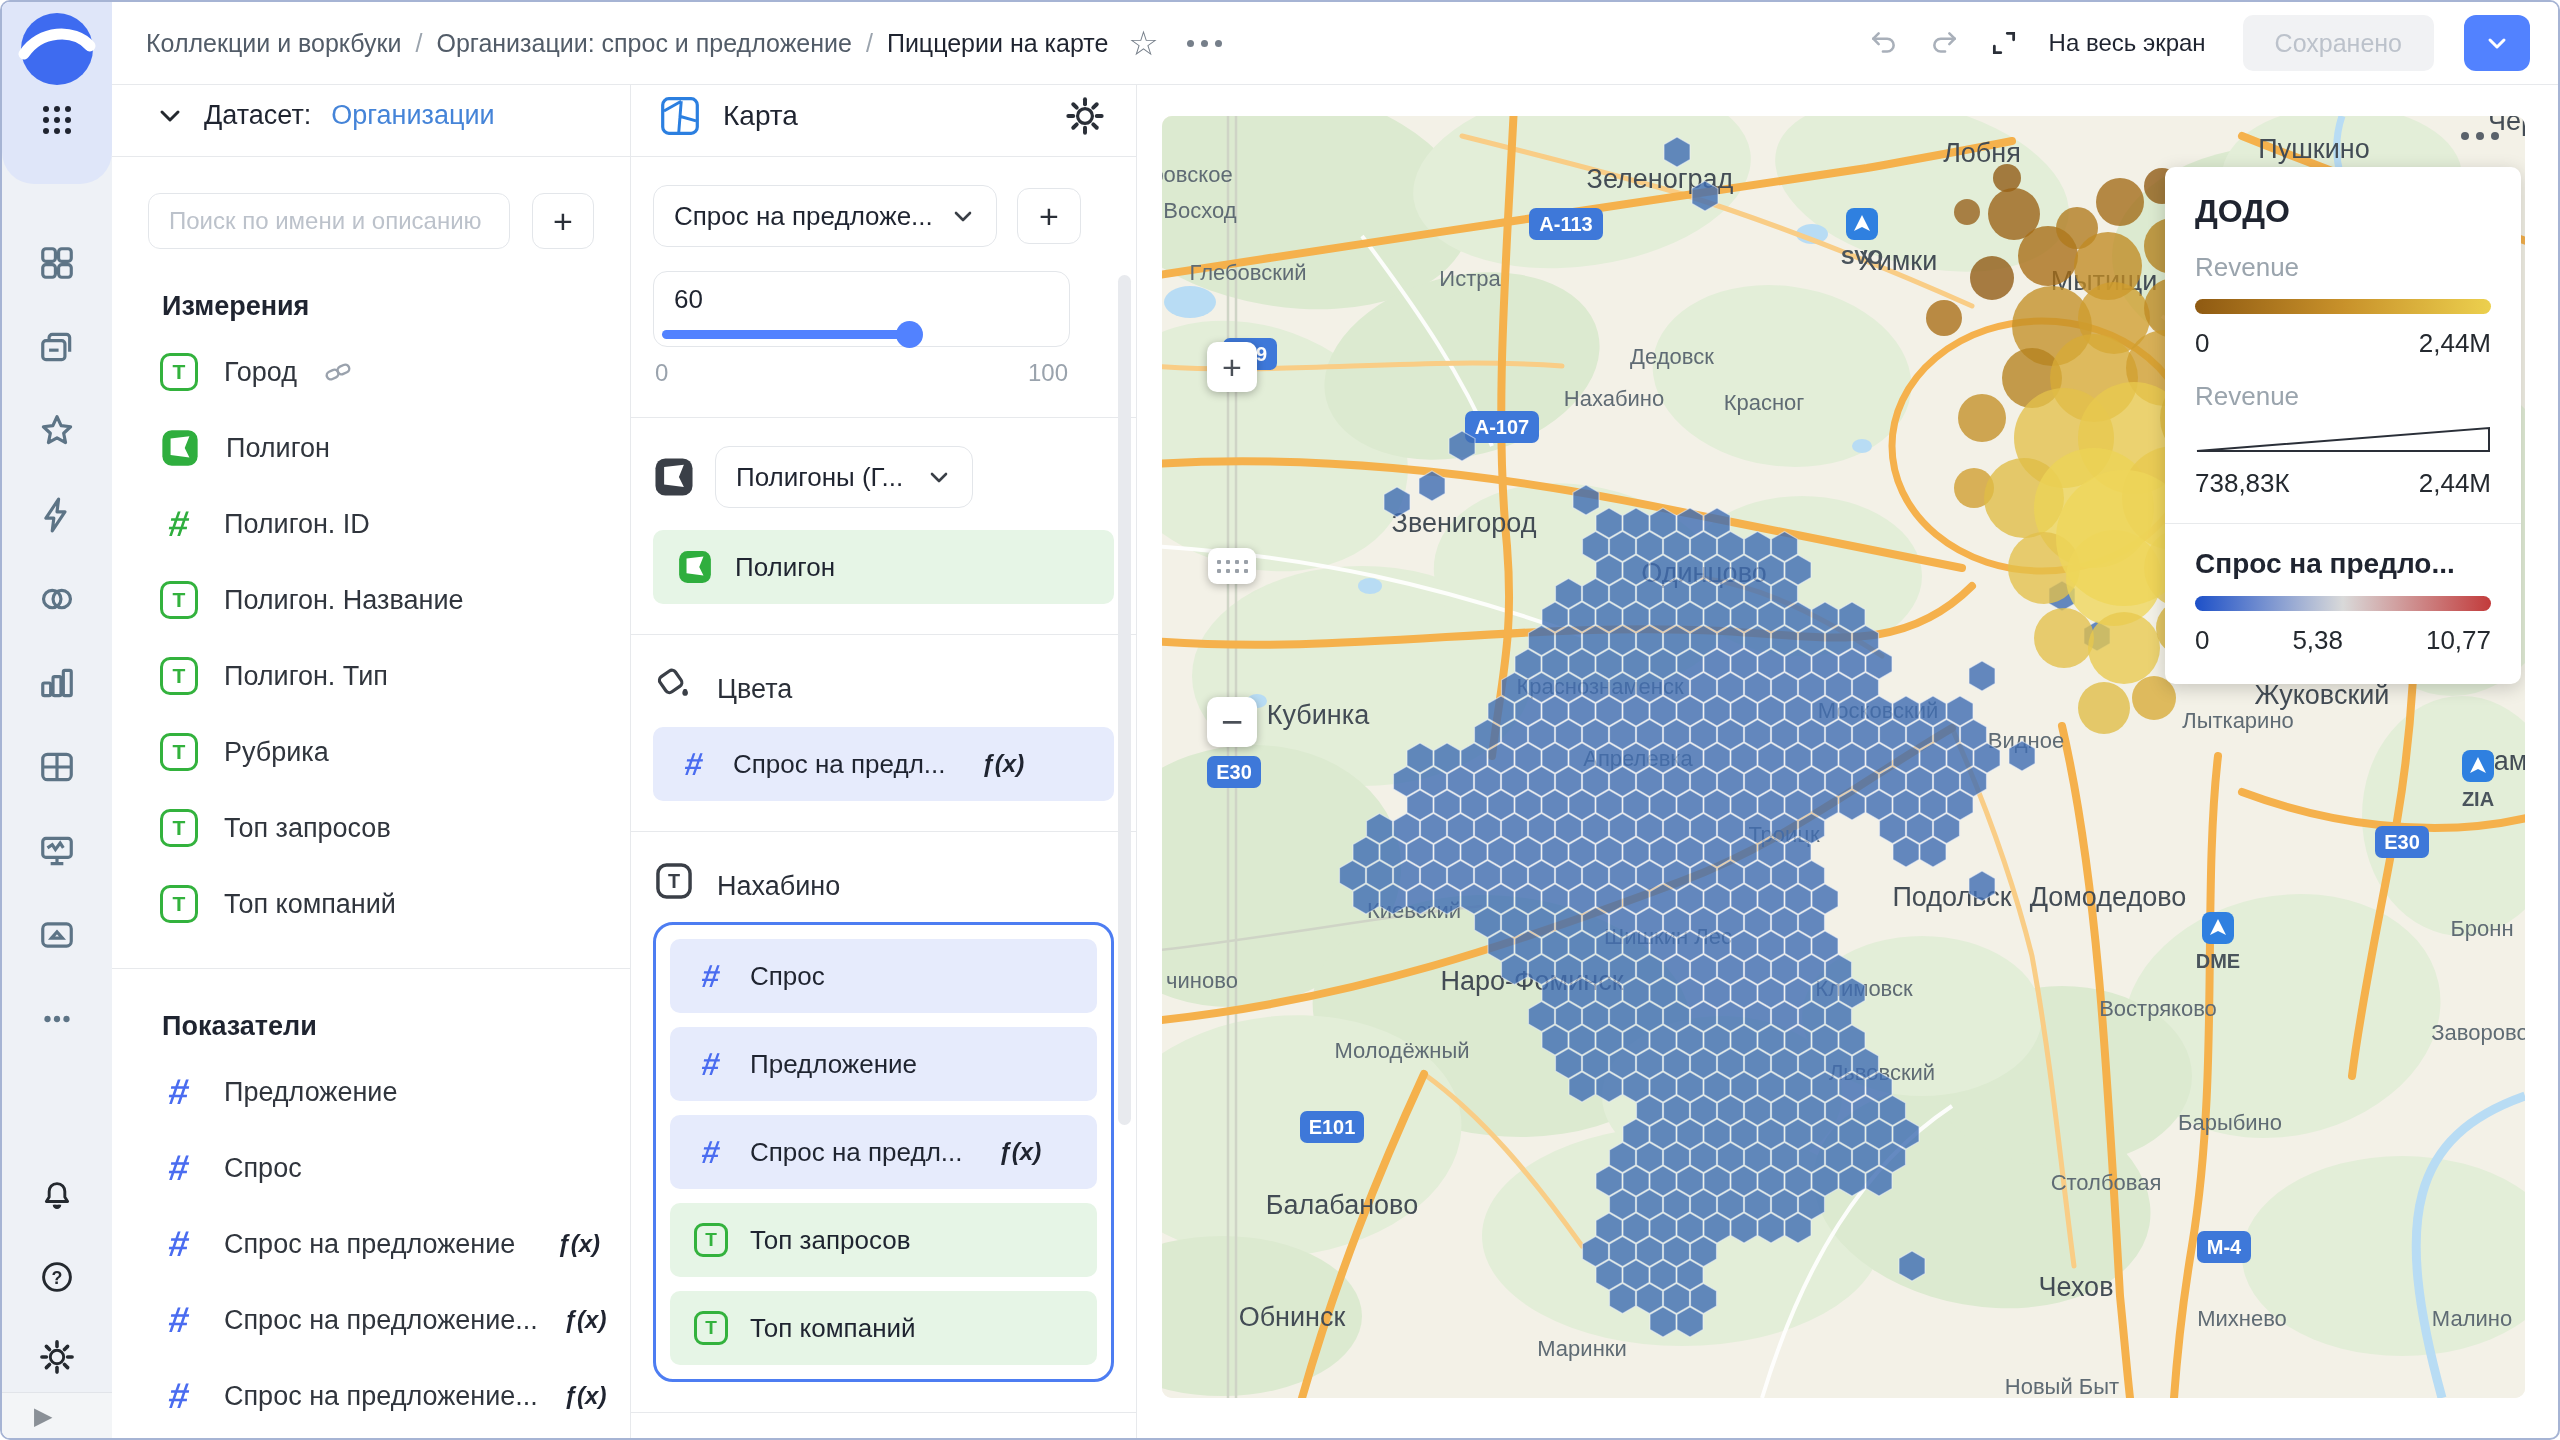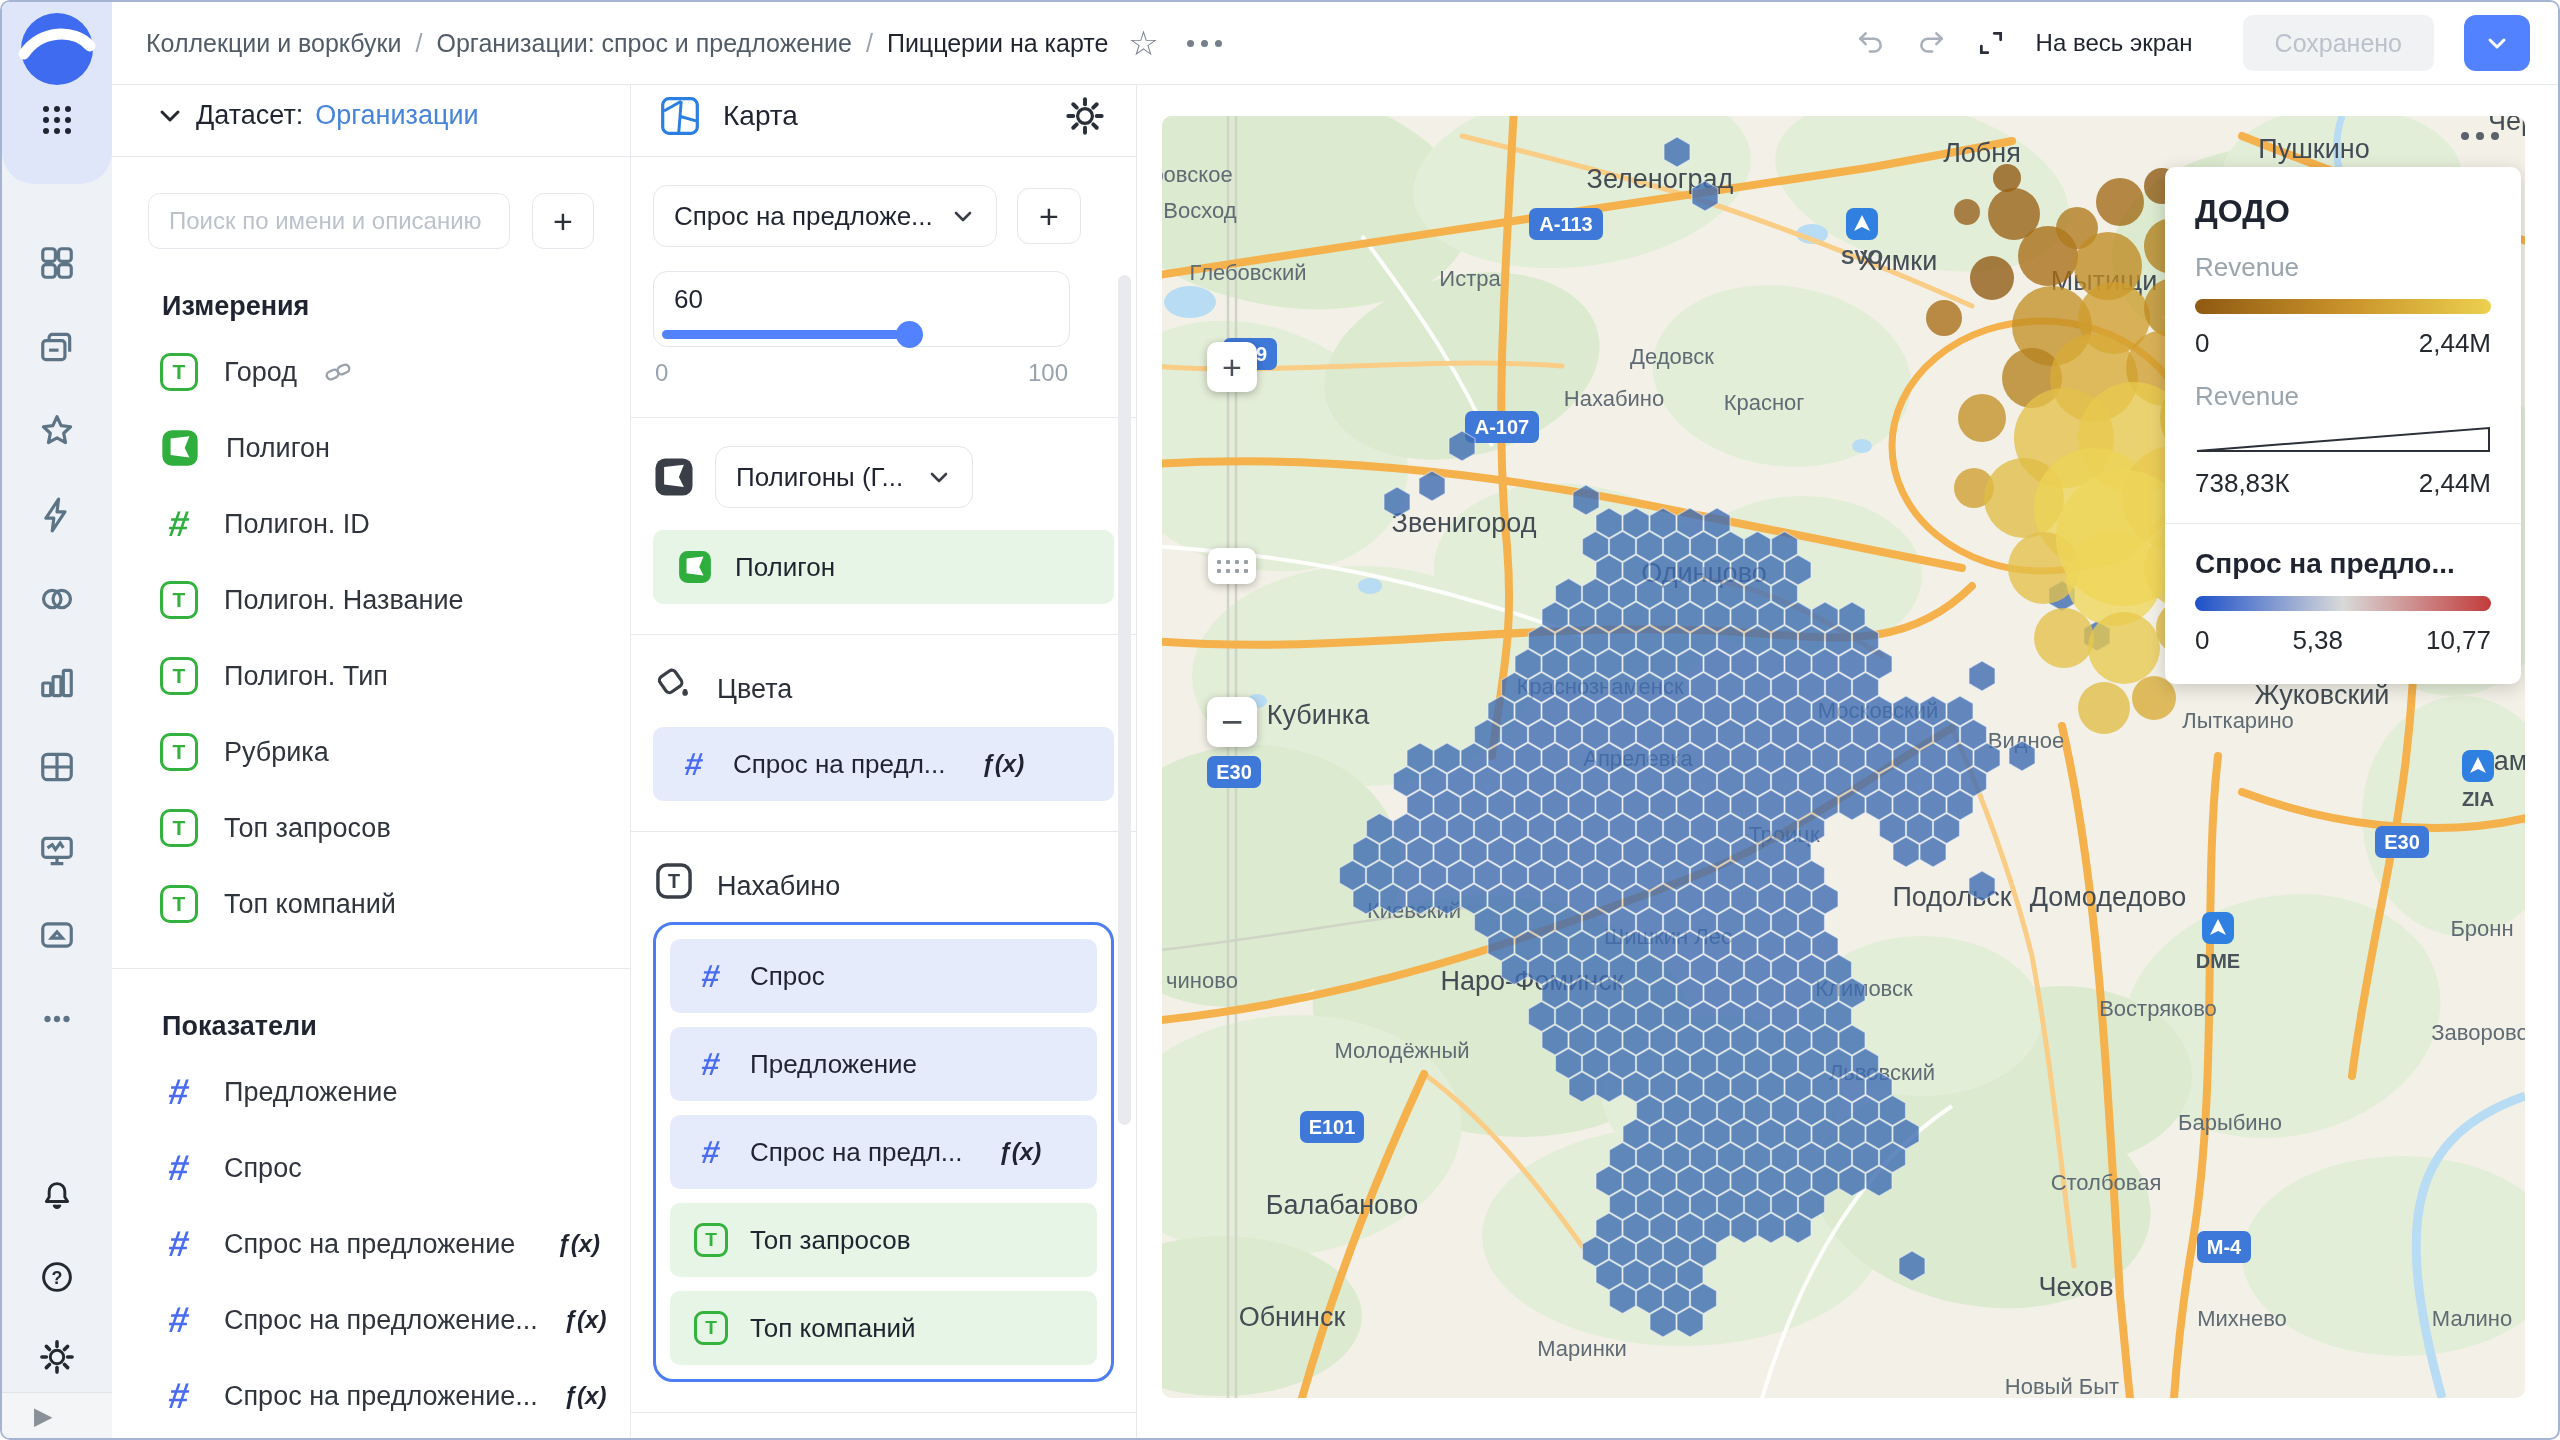--- a/index.html
+++ b/index.html
@@ -26,26 +26,26 @@
   .crumbs { display:flex; align-items:center; gap:14px; font-size:25px; }
   .crumb { color:#525c68; white-space:nowrap; }
   .crumb.last { color:#1f2430; }
   .crumb-sep { color:#9aa3ad; }
   .tb-star { font-size:34px; color:#767f8a; margin-left:20px; line-height:1; }
   .tb-dots { display:flex; gap:7px; margin-left:28px; }
   .tb-dots i { width:7px; height:7px; border-radius:50%; background:#767f8a; }
   .tb-right { margin-left:auto; display:flex; align-items:center; gap:30px; }
   .tb-ic { width:30px; height:30px; }
   .tb-ic svg { width:30px; height:30px; display:block; }
-  .tb-label { font-size:24px; color:#1f2430; margin-right:20px; }
+  .tb-label { font-size:24px; color:#1f2430; margin-right:7px; }
   .btn-saved { height:56px; padding:0 32px; border-radius:10px; background:#f1f2f4; color:#bcc2cb; font-size:25px; border:none; display:flex; align-items:center; }
   .btn-dd { width:66px; height:56px; border-radius:12px; background:#5282ff; display:flex; align-items:center; justify-content:center; }
   
   .panel-ds { position:absolute; left:110px; top:73px; bottom:0; width:519px; background:#fff; border-right:1px solid #e7e9ec; z-index:4; overflow:hidden; }
-  .ds-header { height:82px; border-bottom:1px solid #e7e9ec; display:flex; align-items:center; gap:12px; padding-left:44px; font-size:27px; }
+  .ds-header { height:82px; border-bottom:1px solid #e7e9ec; display:flex; align-items:center; gap:20px; padding-left:44px; font-size:27px; }
   .ds-header .chev { width:28px; height:28px; }
   .ds-link { color:#4584d8; }
   .ds-search { display:flex; gap:22px; padding:36px 36px 0 36px; }
   .ds-search input { width:375px; height:56px; border:1.6px solid #e3e6ea; border-radius:12px; font-size:24px; padding:0 20px; color:#1f2430; outline:none; font-family:inherit; }
   .ds-search input::placeholder { color:#bcc2cb; }
   .plus-btn { width:64px; height:56px; border:1.6px solid #e3e6ea; border-radius:12px; background:#fff; font-size:34px; font-weight:300; color:#2a2f38; display:flex; align-items:center; justify-content:center; }
   .ds-title { font-size:27px; font-weight:bold; color:#1f2430; padding:42px 0 12px 50px; }
   .field-row { height:76px; display:flex; align-items:center; gap:26px; padding:0 30px 0 48px; font-size:27px; color:#30353d; white-space:nowrap; }
   .fi { flex:none; display:flex; align-items:center; justify-content:center; }
   .fi-text { width:38px; height:38px; border:3px solid #33b23d; border-radius:10px; color:#33b23d; font-weight:bold; font-size:21px; }

